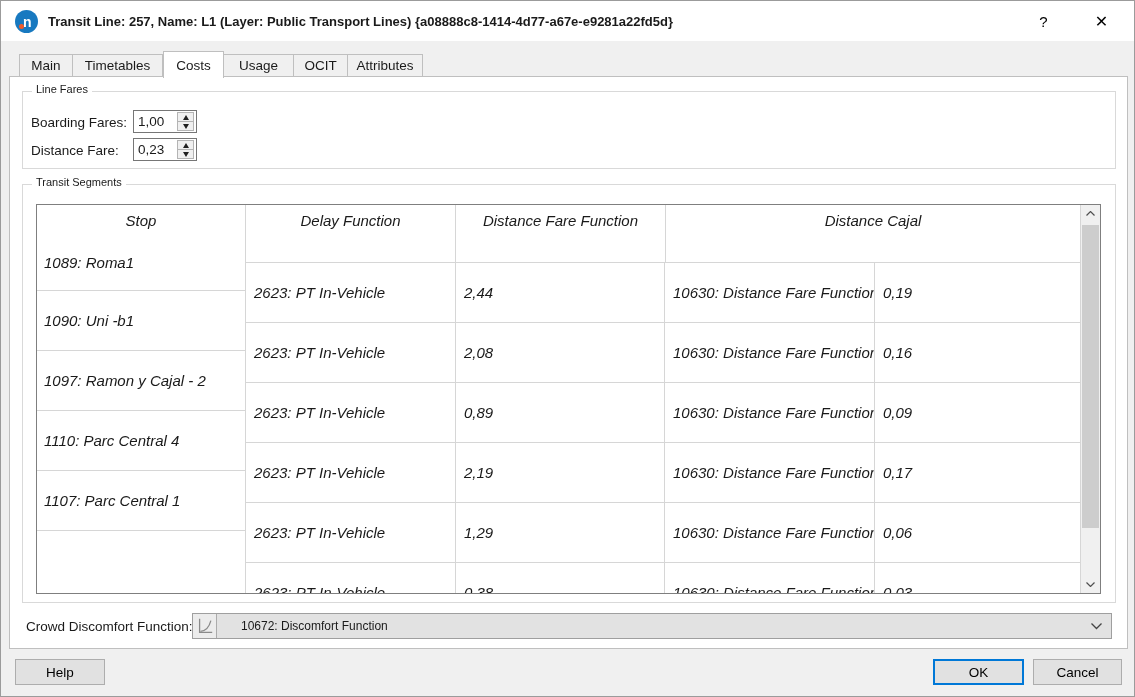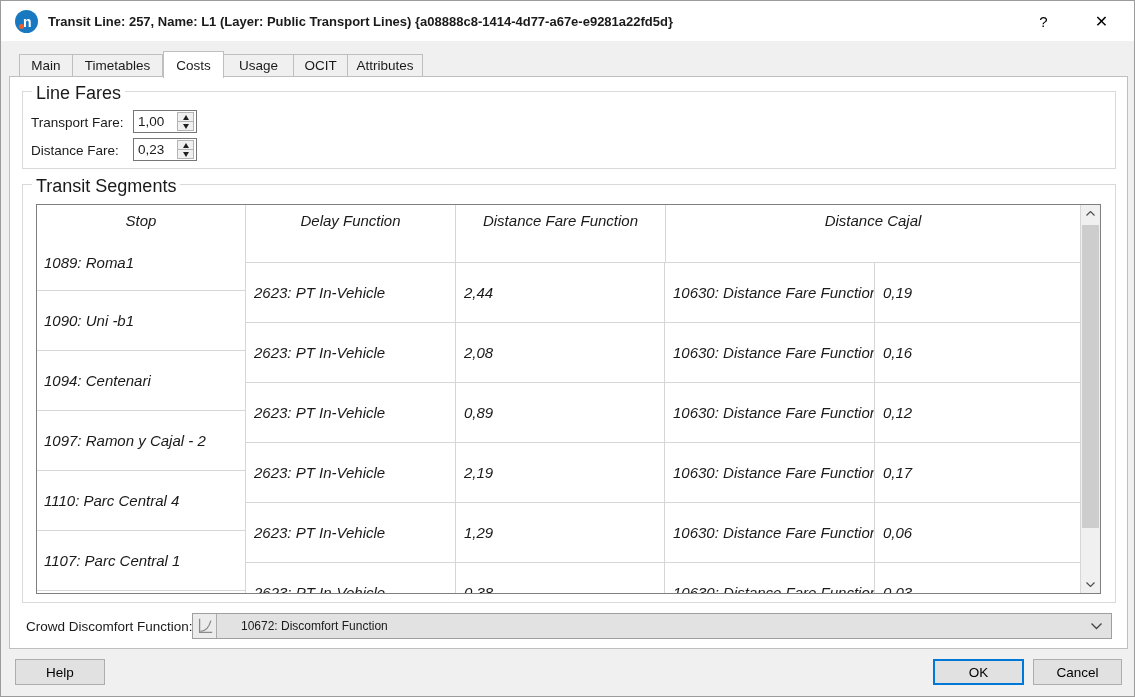--- a/index.html
+++ b/index.html
@@ -52,21 +52,21 @@
     margin-bottom:-1px; z-index:4;
   }
   .pane {
     position:absolute; left:8px; top:75px; width:1119px; height:573px;
     background:#ffffff; border:1px solid #bfbfbf; z-index:2;
   }
   
   .groupbox { position:absolute; border:1px solid #d9d9d9; background:#ffffff; }
   .groupbox > .gb-label {
     position:absolute; top:-9px; left:9px; background:#ffffff;
-    padding:0 4px; font-size:18px; white-space:nowrap;
+    padding:0 4px; font-size:11px; white-space:nowrap;
   }
   .gb-fares { left:12px; top:14px; width:1094px; height:78px; }
   .gb-segments { left:12px; top:107px; width:1094px; height:419px; }
   
   .fare-row { position:absolute; left:8px; height:22px; display:flex; align-items:center; font-size:13.5px; }
   .fare-row-1 { top:19px; } .fare-row-2 { top:47px; }
   .spinbox {
     position:absolute; left:102px; top:-1px; width:64px; height:23px;
     border:1px solid #767676; background:#ffffff; display:flex;
   }
@@ -154,21 +154,21 @@
     <div class="tab" style="width:70px">Usage</div>
     <div class="tab" style="width:54px">OCIT</div>
     <div class="tab" style="width:75px">Attributes</div>
   </div>
 
   <div class="pane">
 
     <div class="groupbox gb-fares">
       <div class="gb-label">Line Fares</div>
       <div class="fare-row fare-row-1">
-        <span>Transport Fare:</span>
+        <span>Boarding Fares:</span>
         <div class="spinbox">
           <input value="1,00" style="">
           <div class="spin-btns">
             <div class="spin-btn">
                 <span class="tri-up"></span>
               </div>
             <div class="spin-btn">
                 <span class="tri-down"></span>
               </div>
           </div>
@@ -192,21 +192,20 @@
 
     <div class="groupbox gb-segments">
       <div class="gb-label">Transit Segments</div>
 
       <div class="tseg-table">
 
         <div class="stop-col">
           <div class="stop-header">Stop</div>
           <div class="stop-cell first">1089: Roma1</div>
           <div class="stop-cell">1090: Uni -b1</div>
-          <div class="stop-cell">1094: Centenari</div>
           <div class="stop-cell">1097: Ramon y Cajal - 2</div>
           <div class="stop-cell">1110: Parc Central 4</div>
           <div class="stop-cell">1107: Parc Central 1</div>
         </div>
 
         <div class="seg-area">
           <div class="seg-header-row">
             <div class="hcell c-w1">Delay Function</div>
             <div class="hcell c-w3">Distance Fare Function</div>
             <div class="hcell c-last">Distance Cajal</div>
@@ -221,21 +220,21 @@
           <div class="seg-row">
             <div class="cell c-w1">2623: PT In-Vehicle</div>
             <div class="cell c-w2">2,08</div>
             <div class="cell c-w3">10630: Distance Fare Function</div>
             <div class="cell c-last">0,16</div>
           </div>
           <div class="seg-row">
             <div class="cell c-w1">2623: PT In-Vehicle</div>
             <div class="cell c-w2">0,89</div>
             <div class="cell c-w3">10630: Distance Fare Function</div>
-            <div class="cell c-last">0,12</div>
+            <div class="cell c-last">0,09</div>
           </div>
           <div class="seg-row">
             <div class="cell c-w1">2623: PT In-Vehicle</div>
             <div class="cell c-w2">2,19</div>
             <div class="cell c-w3">10630: Distance Fare Function</div>
             <div class="cell c-last">0,17</div>
           </div>
           <div class="seg-row">
             <div class="cell c-w1">2623: PT In-Vehicle</div>
             <div class="cell c-w2">1,29</div>

